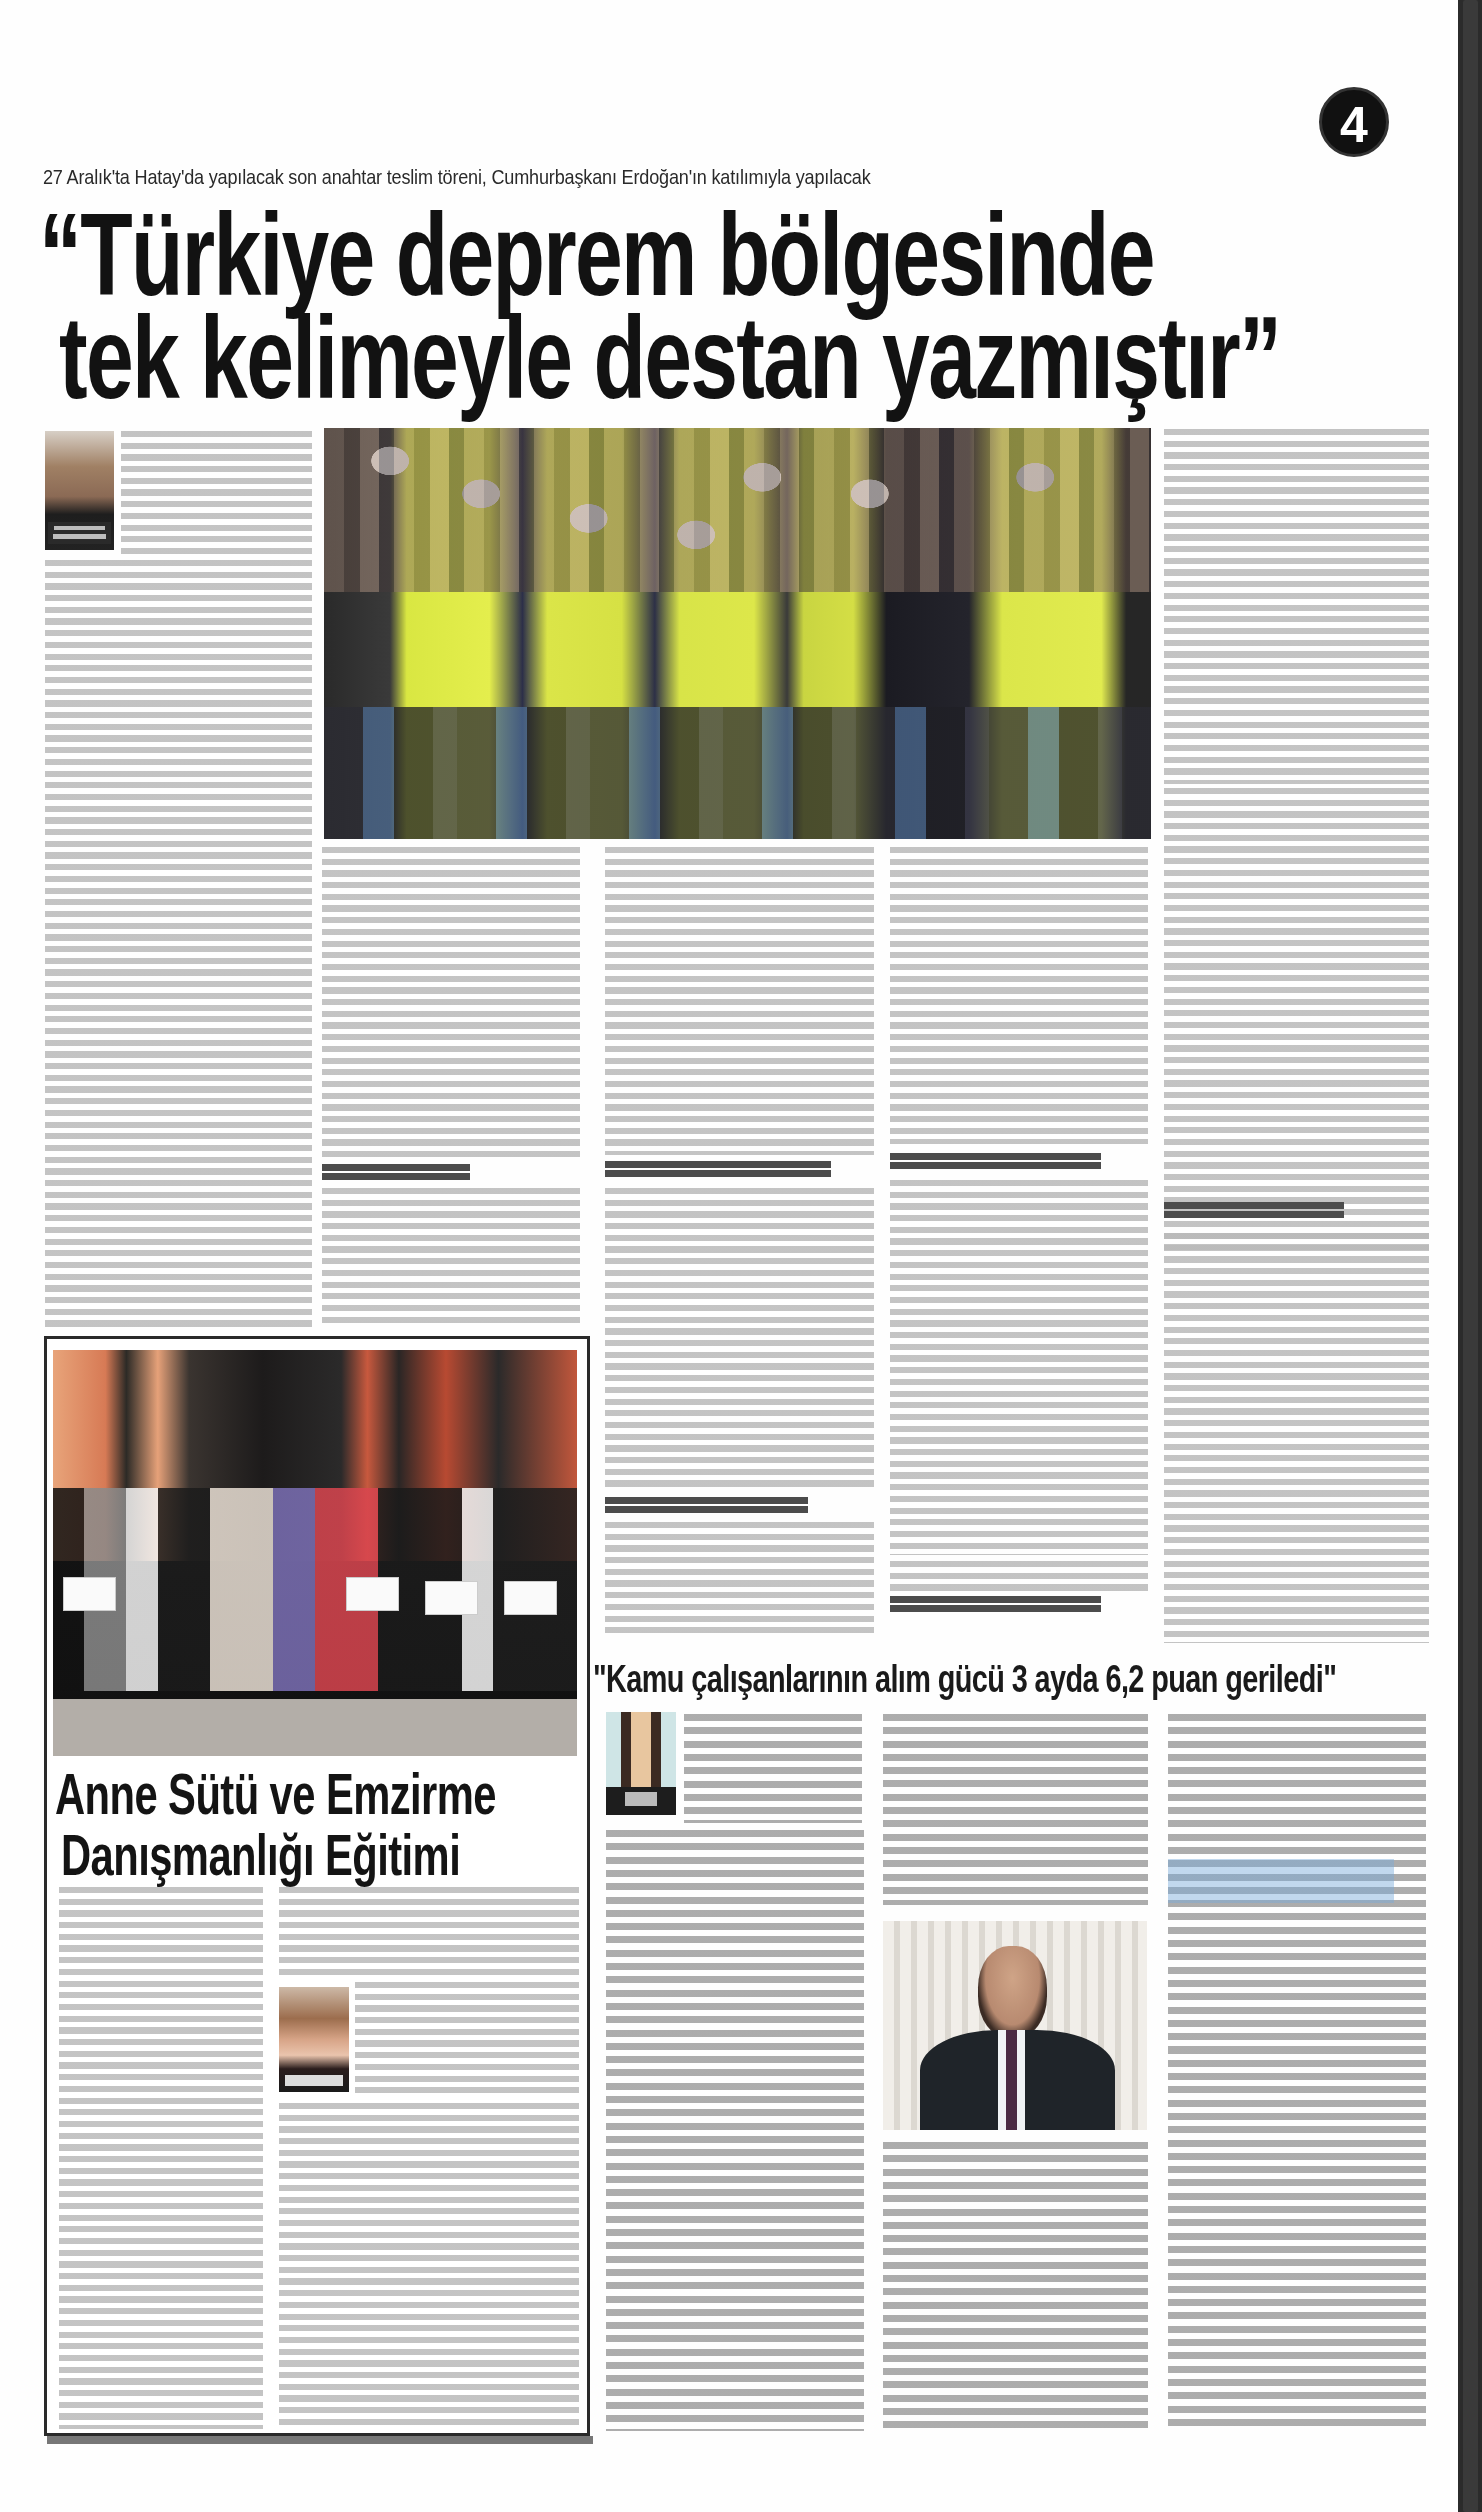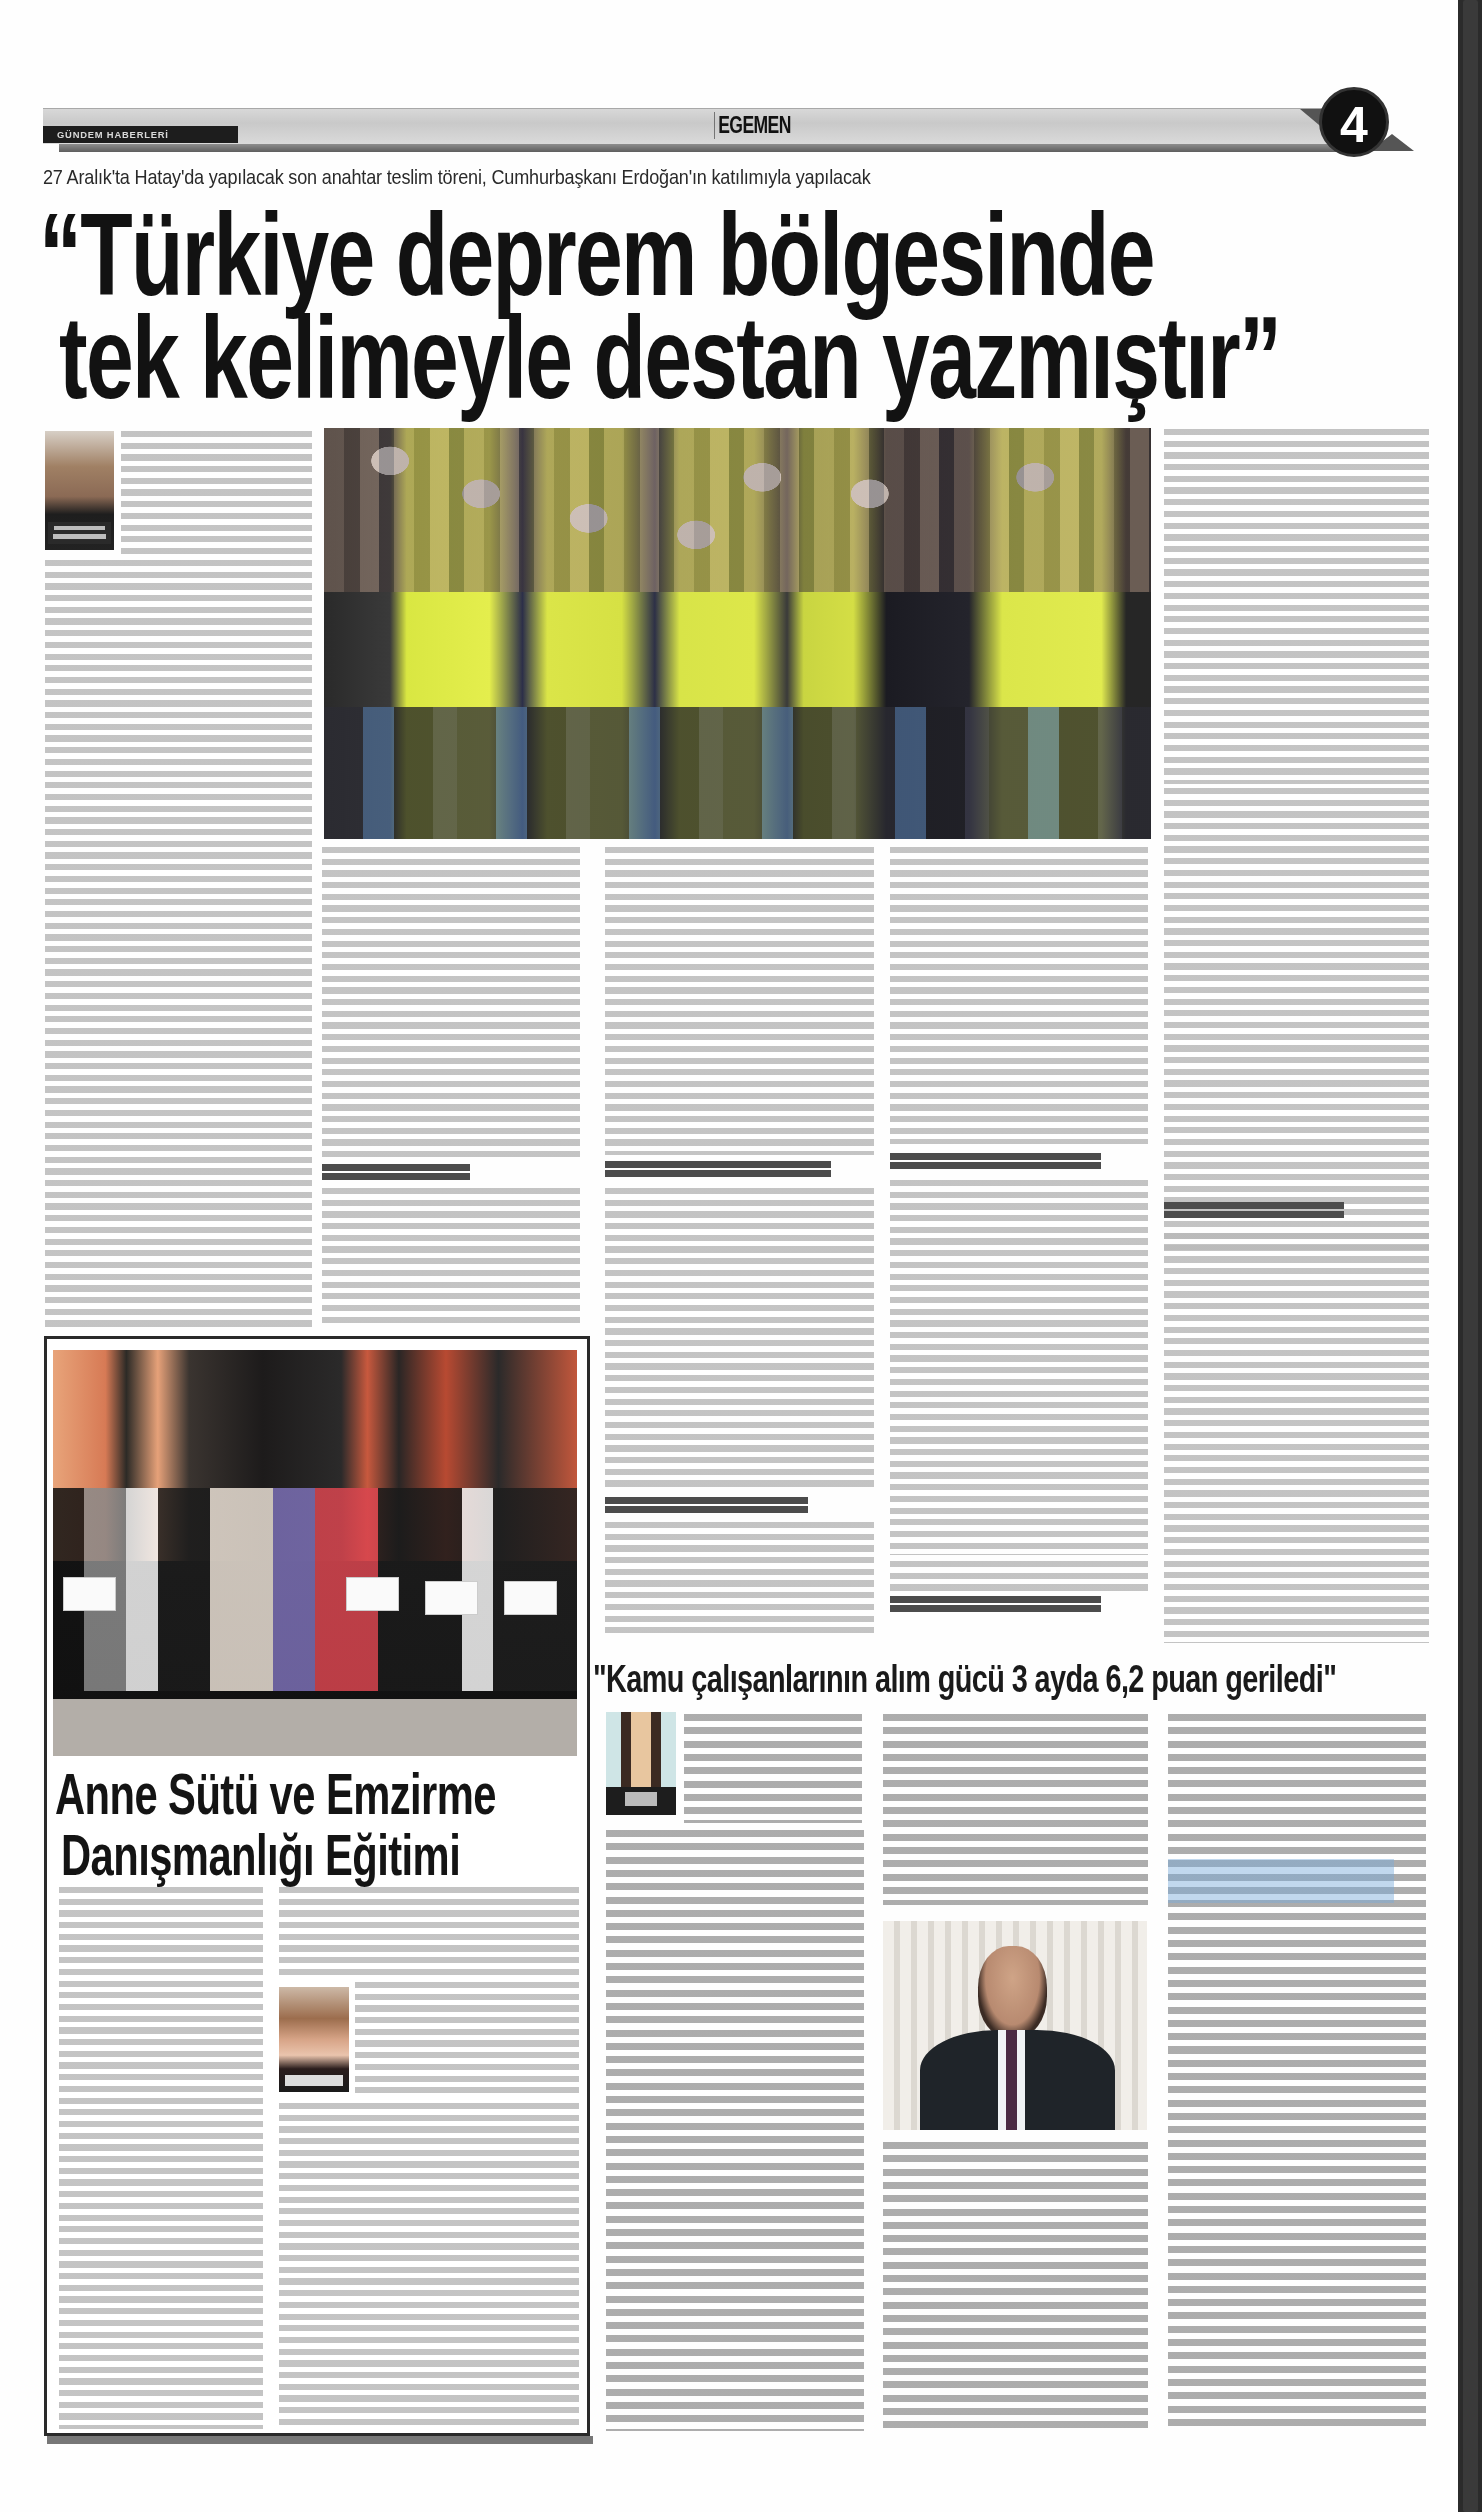--- a/index.html
+++ b/index.html
@@ -104,28 +104,20 @@
   .headline2 { position: absolute; left: 593px; top: 1659px; font-size: 39px; font-weight: bold; color: #1a1a1a;
     white-space: nowrap; transform: scaleX(0.74); transform-origin: left; letter-spacing: -0.8px; line-height: 1; }
 
   .highlight { position: absolute; left: 1168px; top: 1859px; width: 226px; height: 44px; background: rgba(120, 170, 220, 0.45); }
 </style>
 </head>
 <body>
 
 <div class="page">
 
-  <div class="masthead">
-    <div class="bar"></div>
-    <div class="bar-bottom"></div>
-    <div class="section-tag">GÜNDEM HABERLERİ</div>
-    <div class="paper-name">EGEMEN</div>
-    <div class="tri1"></div>
-    <div class="tri2"></div>
-  </div>
   <div class="page-badge">4</div>
 
   <div class="kicker">27 Aralık'ta Hatay'da yapılacak son anahtar teslim töreni, Cumhurbaşkanı Erdoğan'ın katılımıyla yapılacak</div>
   <div class="headline l1">“Türkiye deprem bölgesinde</div>
   <div class="headline l2">tek kelimeyle destan yazmıştır”</div>
 
   <div class="photo photo-author1">
       <div class="cap"></div>
     </div>
   <div class="col" style="left:121px; top:431px; width:191px; height:125px;"></div>

